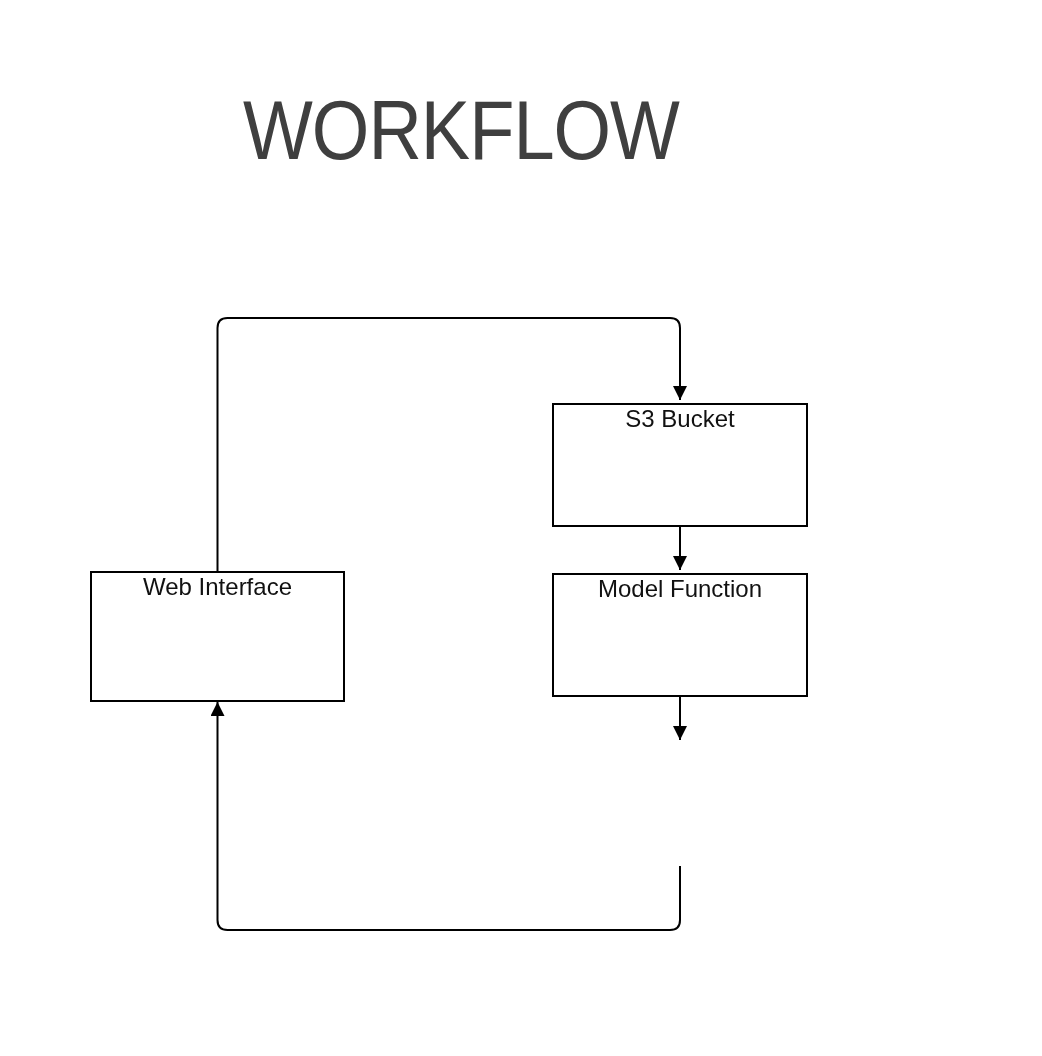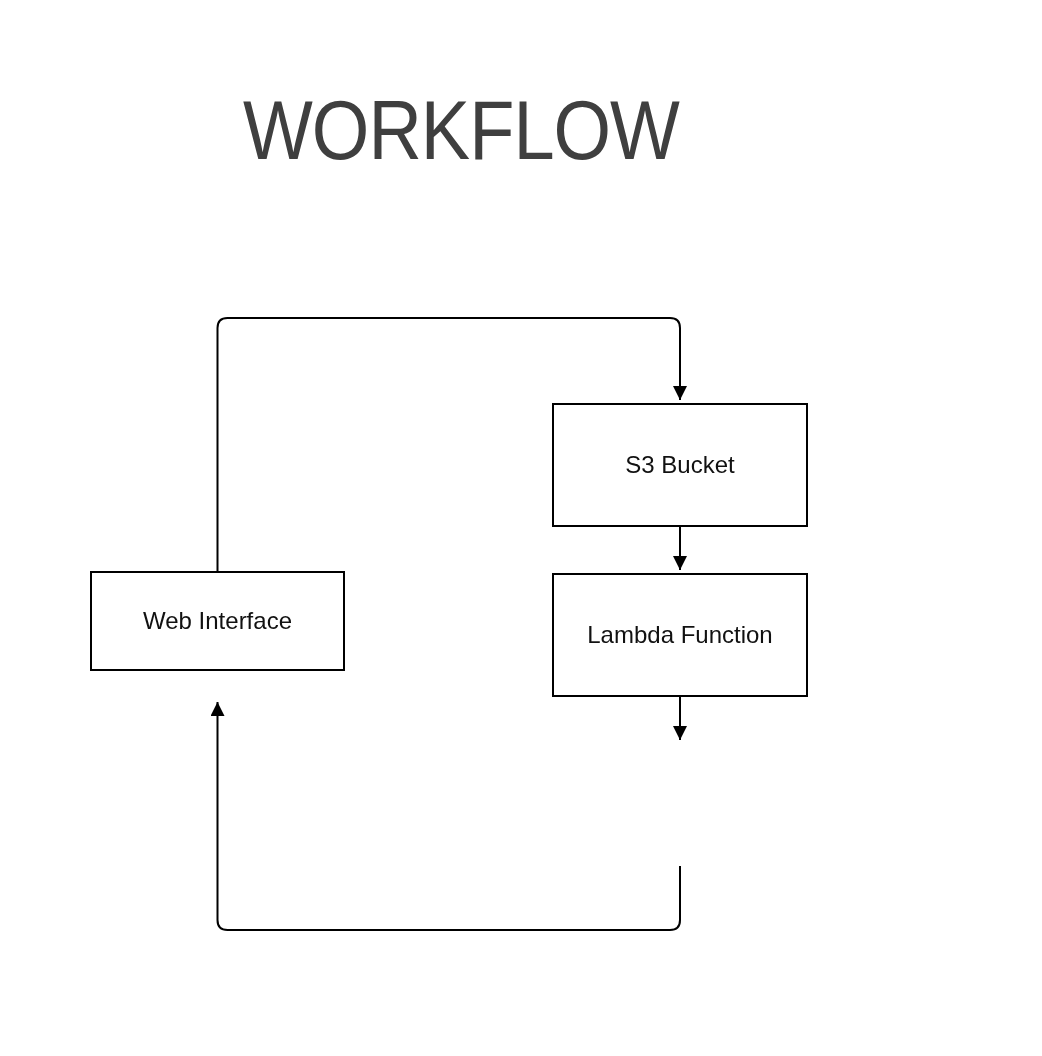--- a/index.html
+++ b/index.html
@@ -49,30 +49,30 @@
     fill:none;
     stroke:var(--line);
     stroke-width:2;
   }
   .node{
     position:absolute;
     box-sizing:border-box;
     background:var(--box-fill);
     border:2px solid var(--box-border);
     display:flex;
-    align-items:center;
+    align-items:flex-start;
     justify-content:center;
     text-align:center;
   }
   .node-label{
     font-size:24px;
     color:var(--label);
     white-space:nowrap;
   }
-  .node-web-interface   { left:90px;  top:571px; width:255px; height:100px; }
+  .node-web-interface   { left:90px;  top:571px; width:255px; height:131px; }
   .node-s3-bucket       { left:552px; top:403px; width:256px; height:124px; }
   .node-lambda-function { left:552px; top:573px; width:256px; height:124px; }
   .node-sagemaker-model { left:552px; top:743px; width:256px; height:123px; }
 </style>
 </head>
 <body>
 
 <div class="canvas">
 
   <h1 class="diagram-title">WORKFLOW</h1>
@@ -95,17 +95,17 @@
 
   <div class="node node-web-interface">
     <span class="node-label">Web Interface</span>
   </div>
 
   <div class="node node-s3-bucket">
     <span class="node-label">S3 Bucket</span>
   </div>
 
   <div class="node node-lambda-function">
-    <span class="node-label">Lambda Function</span>
+    <span class="node-label">Model Function</span>
   </div>
 
 
 </div>
 
 </body></html>

